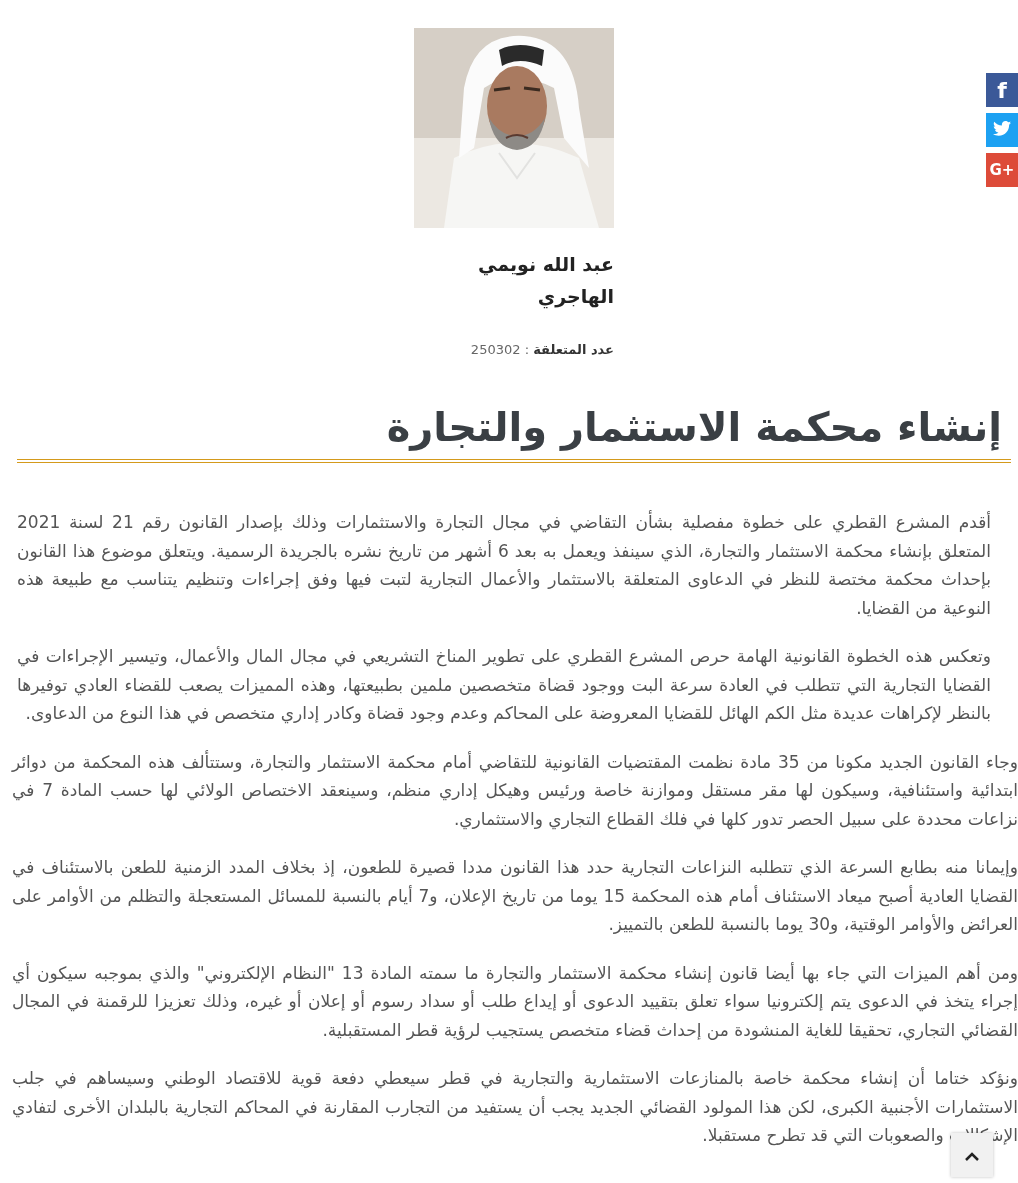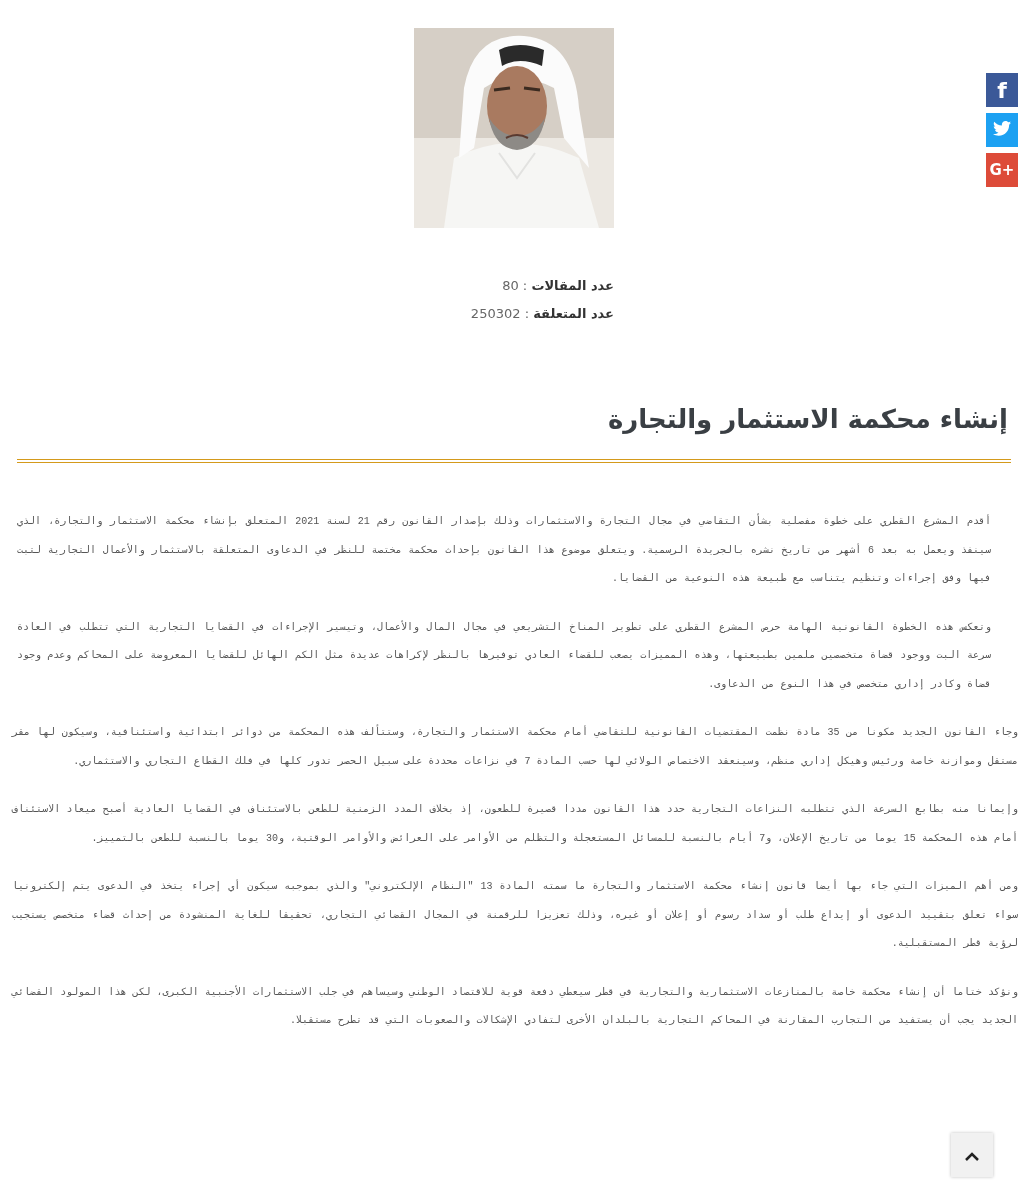--- a/index.html
+++ b/index.html
@@ -29,33 +29,33 @@
     }
     .social a {
       display: flex; align-items: center; justify-content: center;
       width: 32px; height: 34px; color: #fff; text-decoration: none;
       font-family: "DejaVu Sans", sans-serif; font-weight: bold;
     }
     .fb { background: #3b5998; font-size: 22px; }
     .tw { background: #1da1f2; }
     .gp { background: #dd4b39; font-size: 15px; }
     .article-title {
-      position: absolute; right: 10px; top: 404px;
+      position: absolute; right: 16px; top: 404px;
       direction: rtl; text-align: right;
-      font-size: 26px; font-weight: bold; color: #3a3f44; margin: 0;
+      font-size: 40px; font-weight: bold; color: #3a3f44; margin: 0;
     }
     .title-rule {
       position: absolute; left: 17px; right: 7px; top: 459px; height: 5px;
     }
     .title-rule .l1 { height: 1px; background: #d49a1b; margin-bottom: 2px; }
     .title-rule .l2 { height: 1px; background: #d49a1b; }
     .article-body {
       position: absolute; left: 17px; right: 27px; top: 508px;
       direction: rtl; text-align: justify;
-      font-size: 10px; line-height: 28.5px; color: #555; font-family: Liberation Mono, monospace;
+      font-size: 17px; line-height: 28.5px; color: #555;
     }
     .article-body p { margin: 0 0 20px 0; }
     .article-body p.wide { margin-left: -5px; margin-right: -27px; }
     .scroll-top {
       position: absolute; left: 951px; top: 1133px; width: 42px; height: 44px;
       background: #f1f1f1; box-shadow: 0 0 3px rgba(0,0,0,0.25);
       display: flex; align-items: center; justify-content: center;
       font-size: 18px; color: #222; cursor: pointer;
     }
   </style>
@@ -71,26 +71,22 @@
     <path d="M85 22 Q105 12 130 22 L128 38 Q105 28 88 38 Z" fill="#2a2a2a"></path>
     <ellipse cx="103" cy="78" rx="30" ry="40" fill="#a97a60"></ellipse>
     <path d="M75 90 Q80 120 103 122 Q126 120 131 90 Q120 108 103 108 Q86 108 75 90 Z" fill="#8d8a86"></path>
     <path d="M80 62 L96 60 M110 60 L126 62" stroke="#3a2a20" stroke-width="3"></path>
     <path d="M92 110 Q103 104 114 110" stroke="#5a3a30" stroke-width="2" fill="none"></path>
     <path d="M85 125 L103 150 L121 125" stroke="#e2e2e0" stroke-width="2" fill="none"></path>
   </svg>
 </div>
 
 <div class="author-block">
+  <h2 class="author-name">عبد الله نويمي الهاجري</h2>
   <div class="stats">
-    <div class="stat-row">
-      <span class="stat-label">عدد المقالات</span>
-      <span> : </span>
-      <span>80</span>
-    </div>
     <div class="stat-row">
       <span class="stat-label">عدد المتعلقة</span>
       <span> : </span>
       <span>250302</span>
     </div>
   </div>
 </div>
 
 <div class="social">
   <a class="fb">

